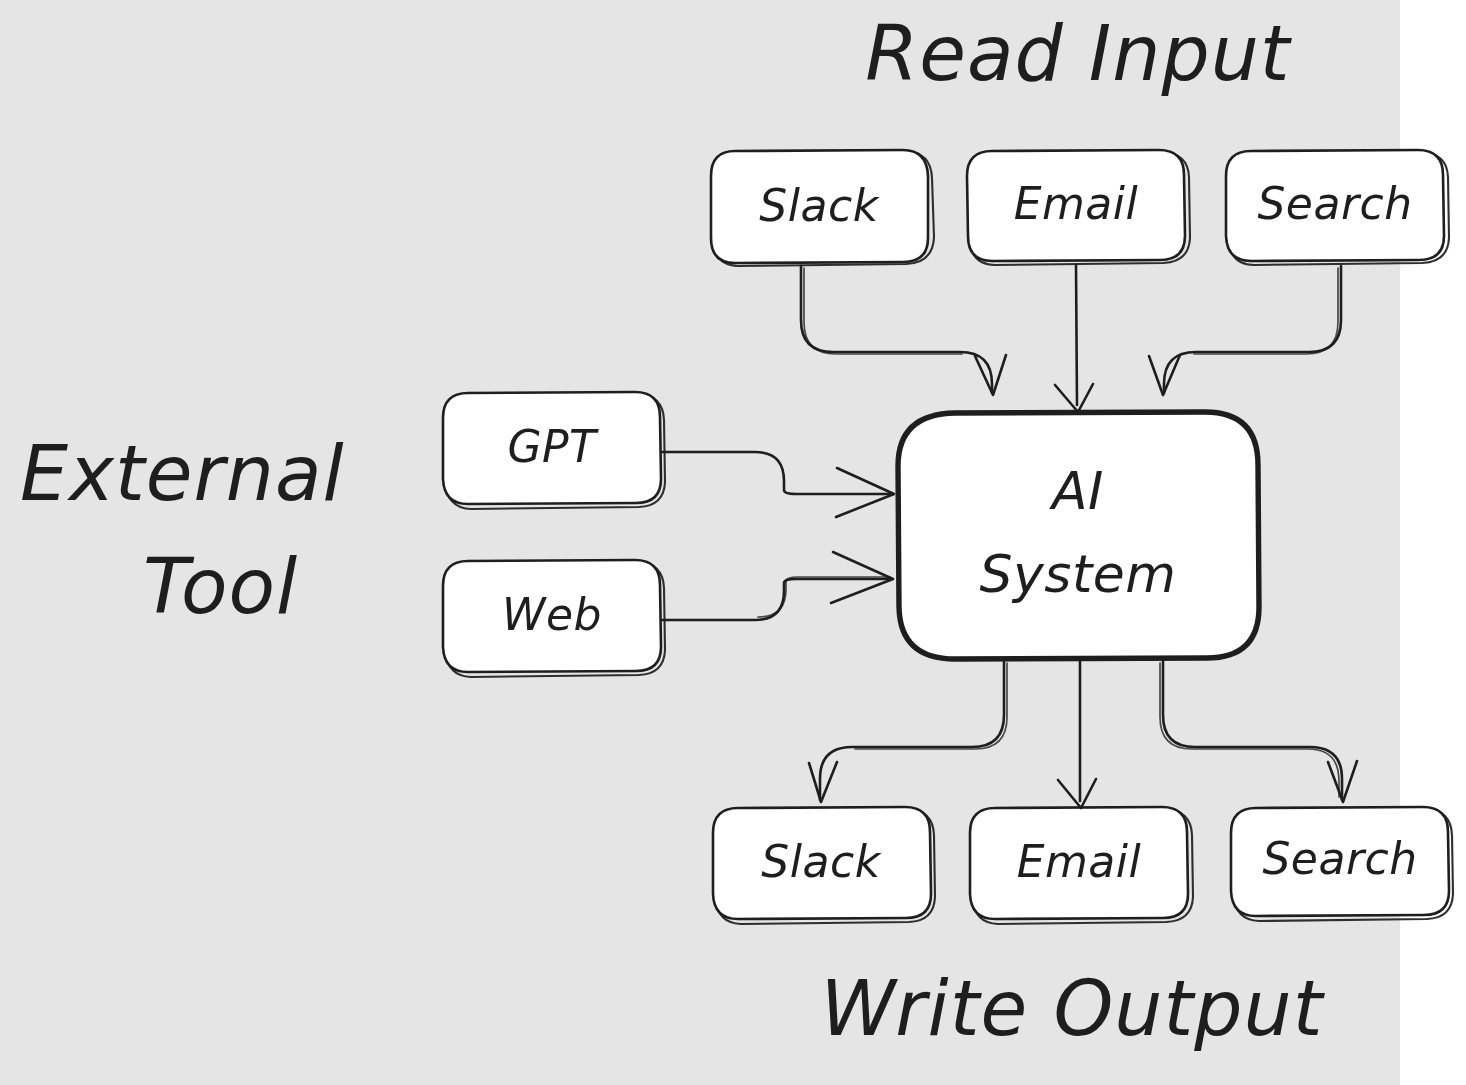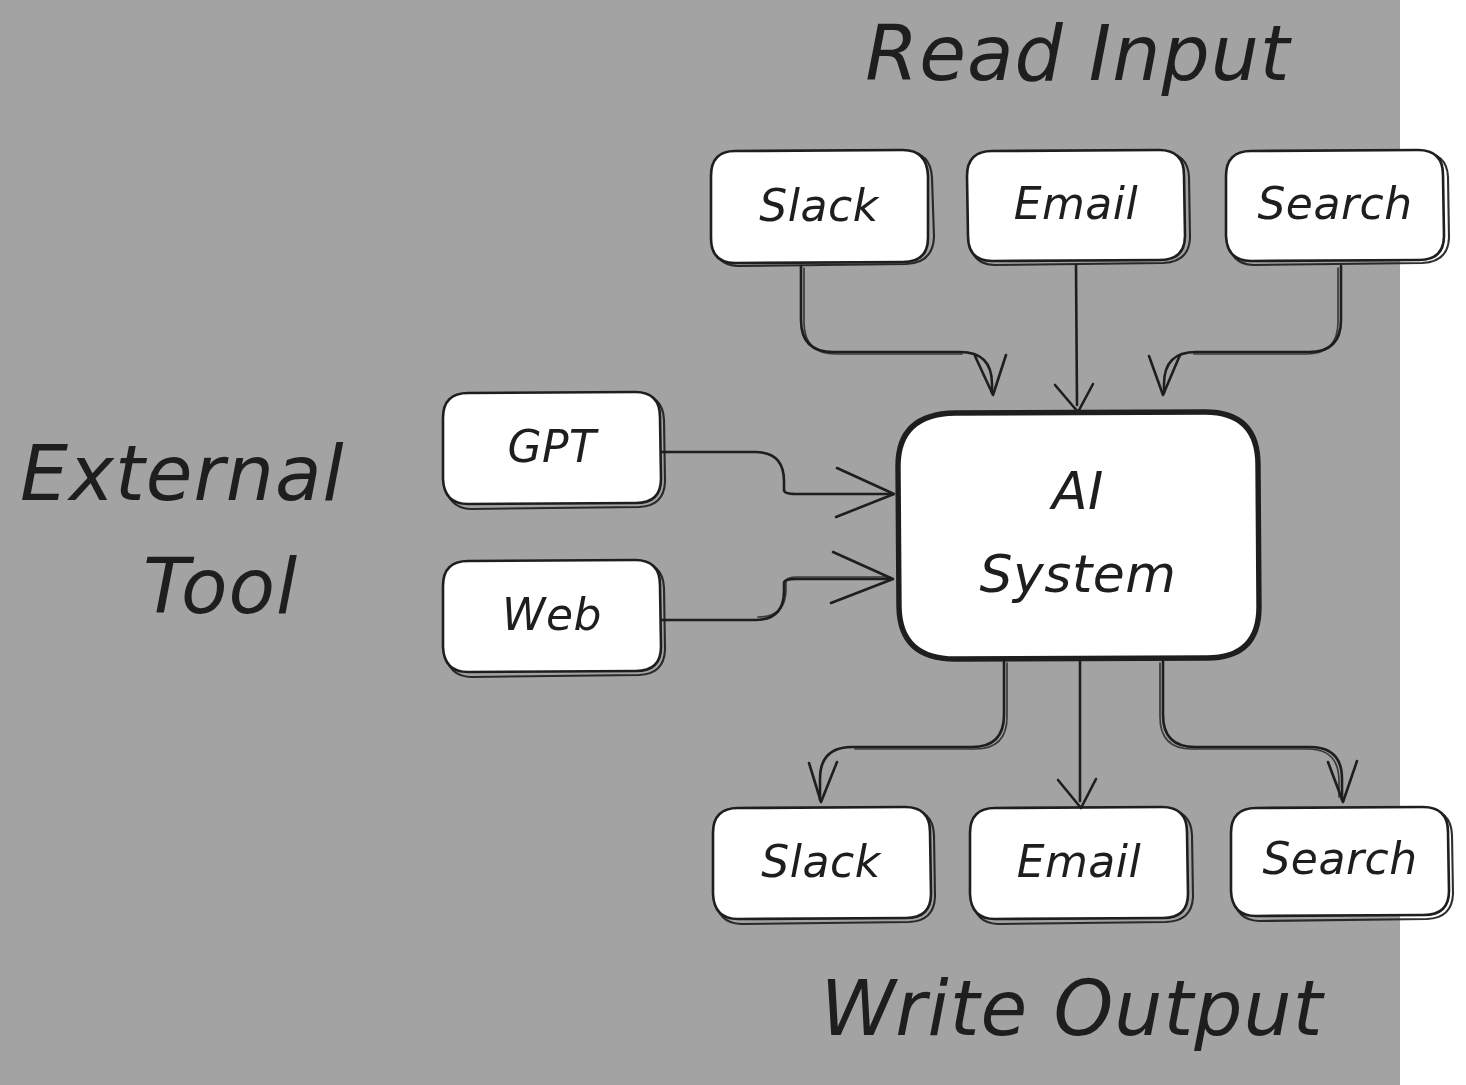--- a/index.html
+++ b/index.html
@@ -10,21 +10,21 @@
   body {
     width: 1466px;
     height: 1085px;
     overflow: hidden;
     font-family: "DejaVu Sans", sans-serif;
   }
   #diagram-root {
     position: relative;
     width: 1400px;
     height: 1085px;
-    background: #a3a3a3;
+    background: #e5e5e5;
   }
   svg#diagram-svg {
     position: absolute;
     top: 0;
     left: 0;
     width: 1466px;
     height: 1085px;
     display: block;
   }
   .node-shape {

